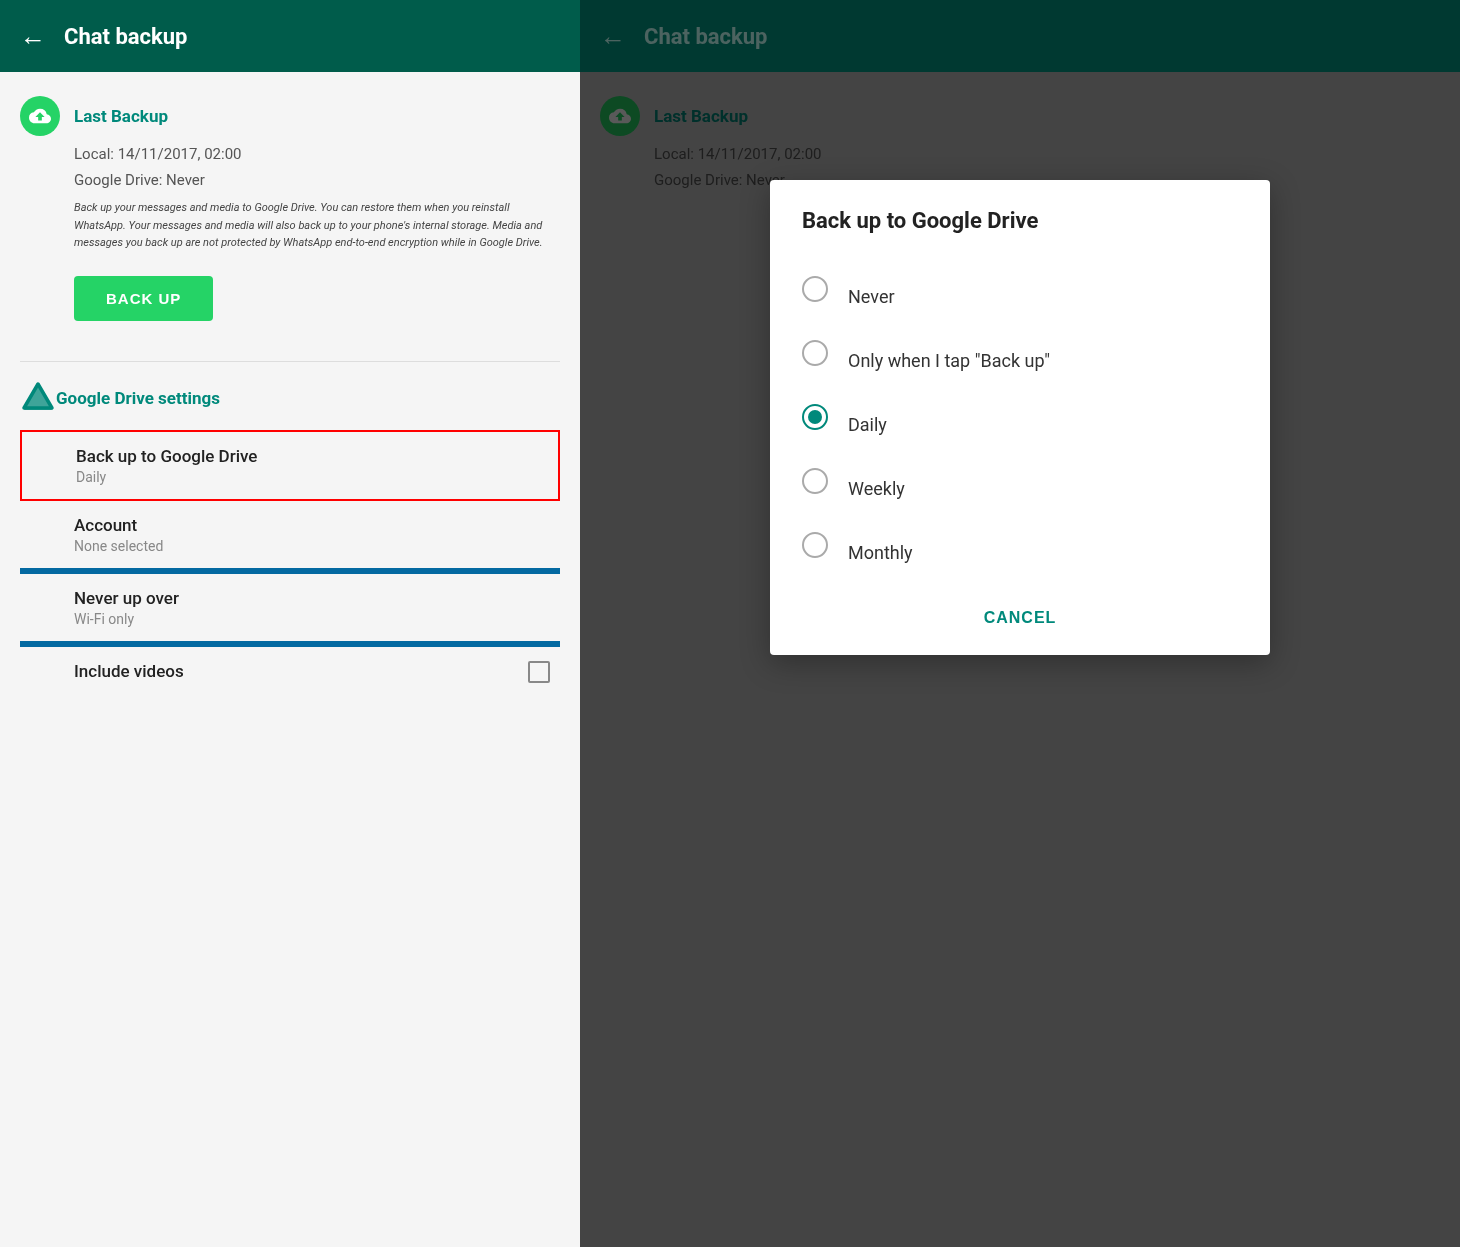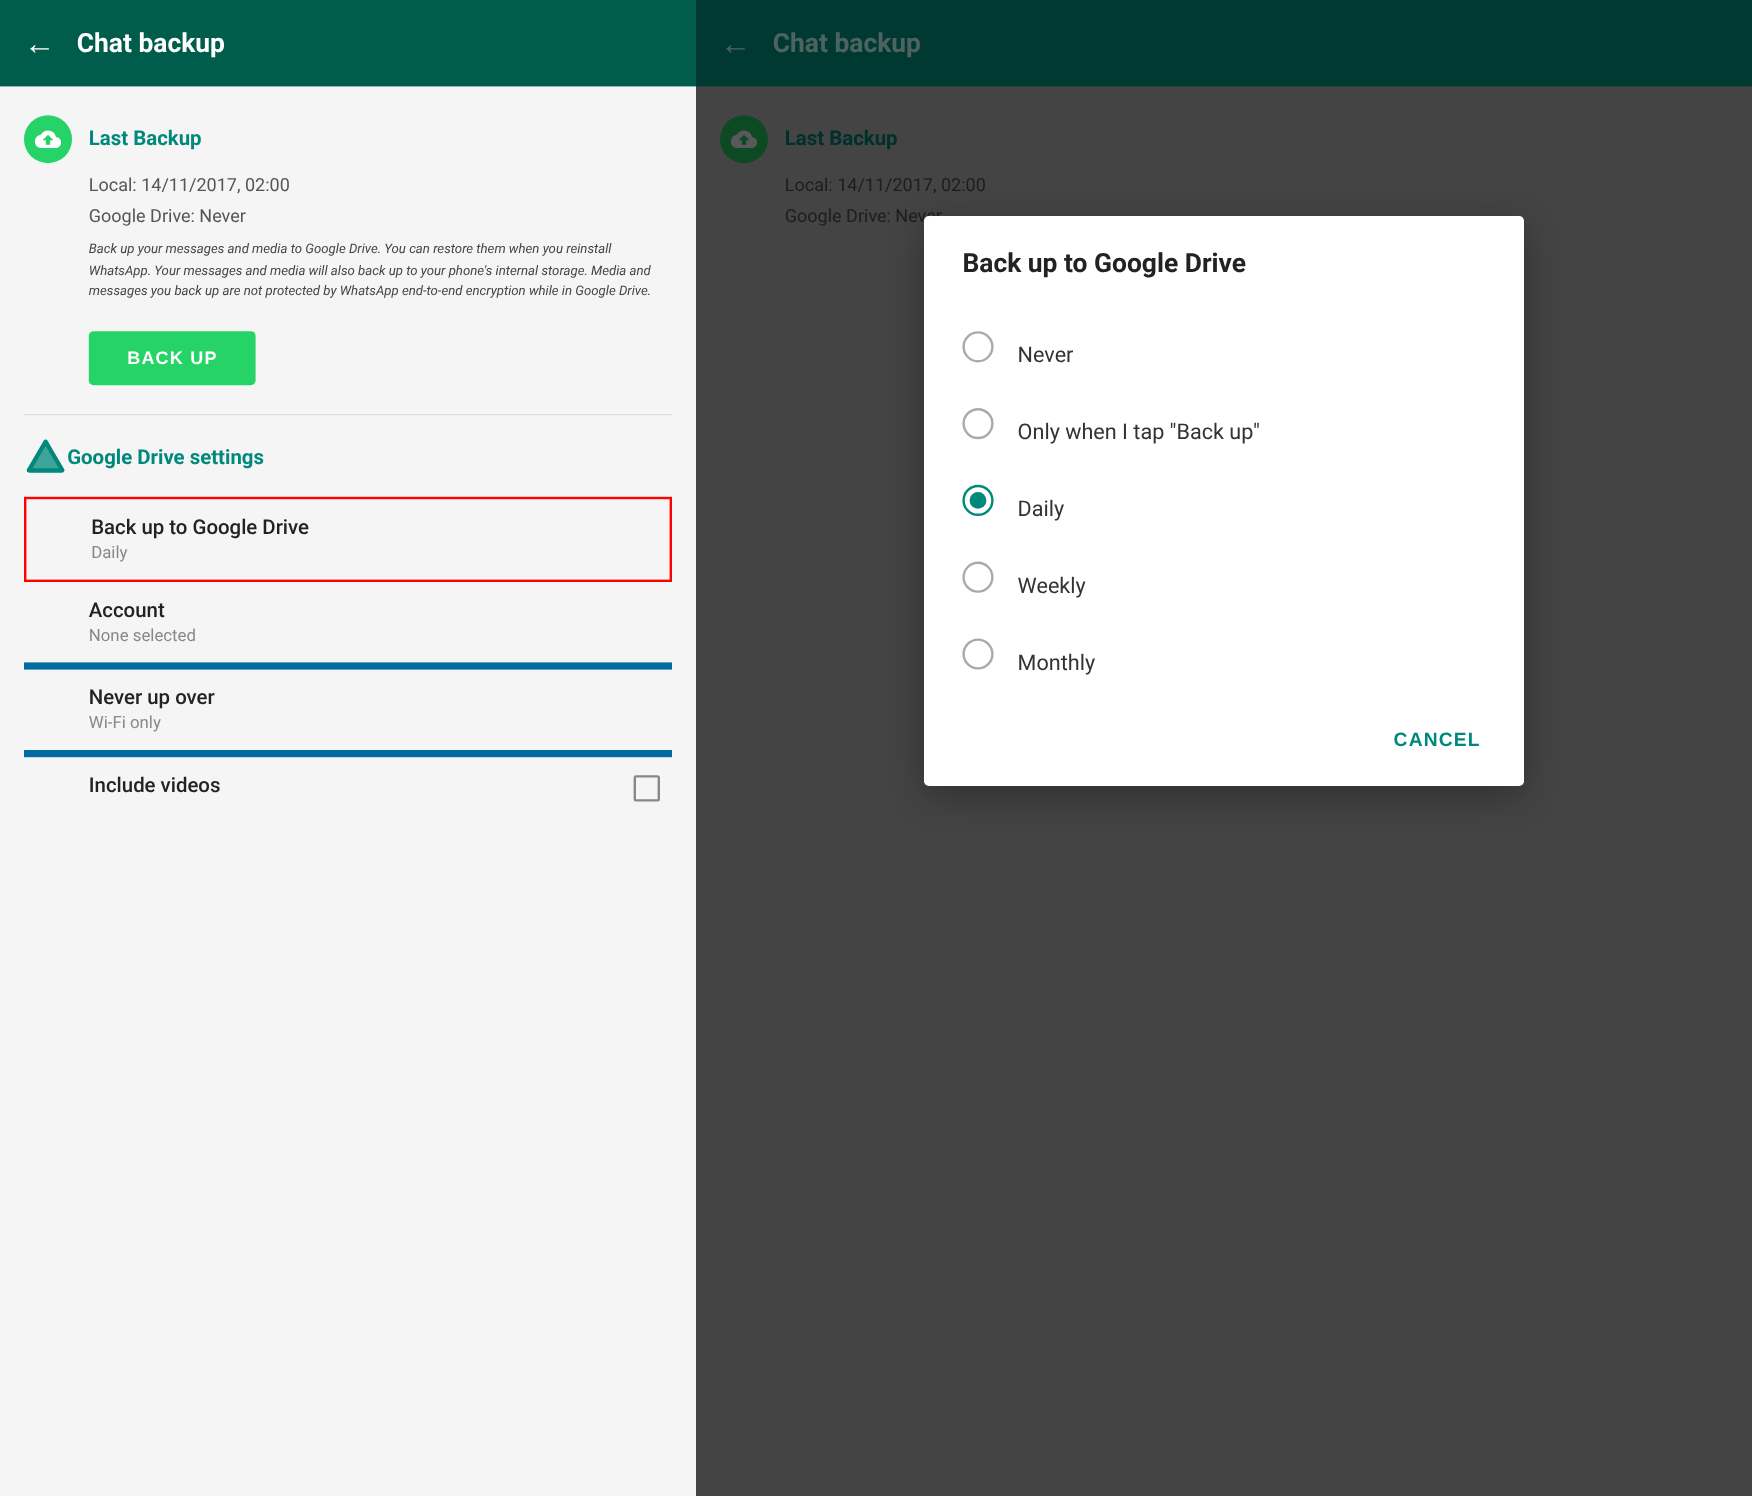--- a/index.html
+++ b/index.html
@@ -125,21 +125,21 @@
       margin-left: 54px;
       background: #25d366;
       color: white;
       font-size: 15px;
       font-weight: bold;
       letter-spacing: 1px;
       border: none;
       border-radius: 4px;
       padding: 14px 32px;
       cursor: pointer;
-      margin-bottom: 24px;
+      margin-bottom: 40px;
     }
 
     
     .divider {
       border: none;
       border-top: 1px solid #ddd;
       margin: 0 0 18px 0;
     }
 
     
@@ -174,21 +174,21 @@
       margin-bottom: 3px;
     }
     .setting-value {
       font-size: 14px;
       color: #888;
     }
 
     
     .include-videos-row {
       display: flex;
-      align-items: flex-end;
+      align-items: flex-start;
       justify-content: space-between;
       padding: 14px 0 14px 54px;
     }
     .checkbox-outline {
       width: 22px;
       height: 22px;
       border: 2px solid #888;
       border-radius: 2px;
       margin-right: 10px;
     }
@@ -244,21 +244,21 @@
       border-radius: 50%;
       background: #00897b;
     }
     .radio-label {
       font-size: 18px;
       color: #333;
       margin-top: 15px;
     }
     .dialog-actions {
       display: flex;
-      justify-content: flex-end;
+      justify-content: center;
       margin-top: 16px;
       padding-top: 8px;
     }
     .cancel-btn {
       color: #00897b;
       font-size: 16px;
       font-weight: bold;
       letter-spacing: 1px;
       background: none;
       border: none;

